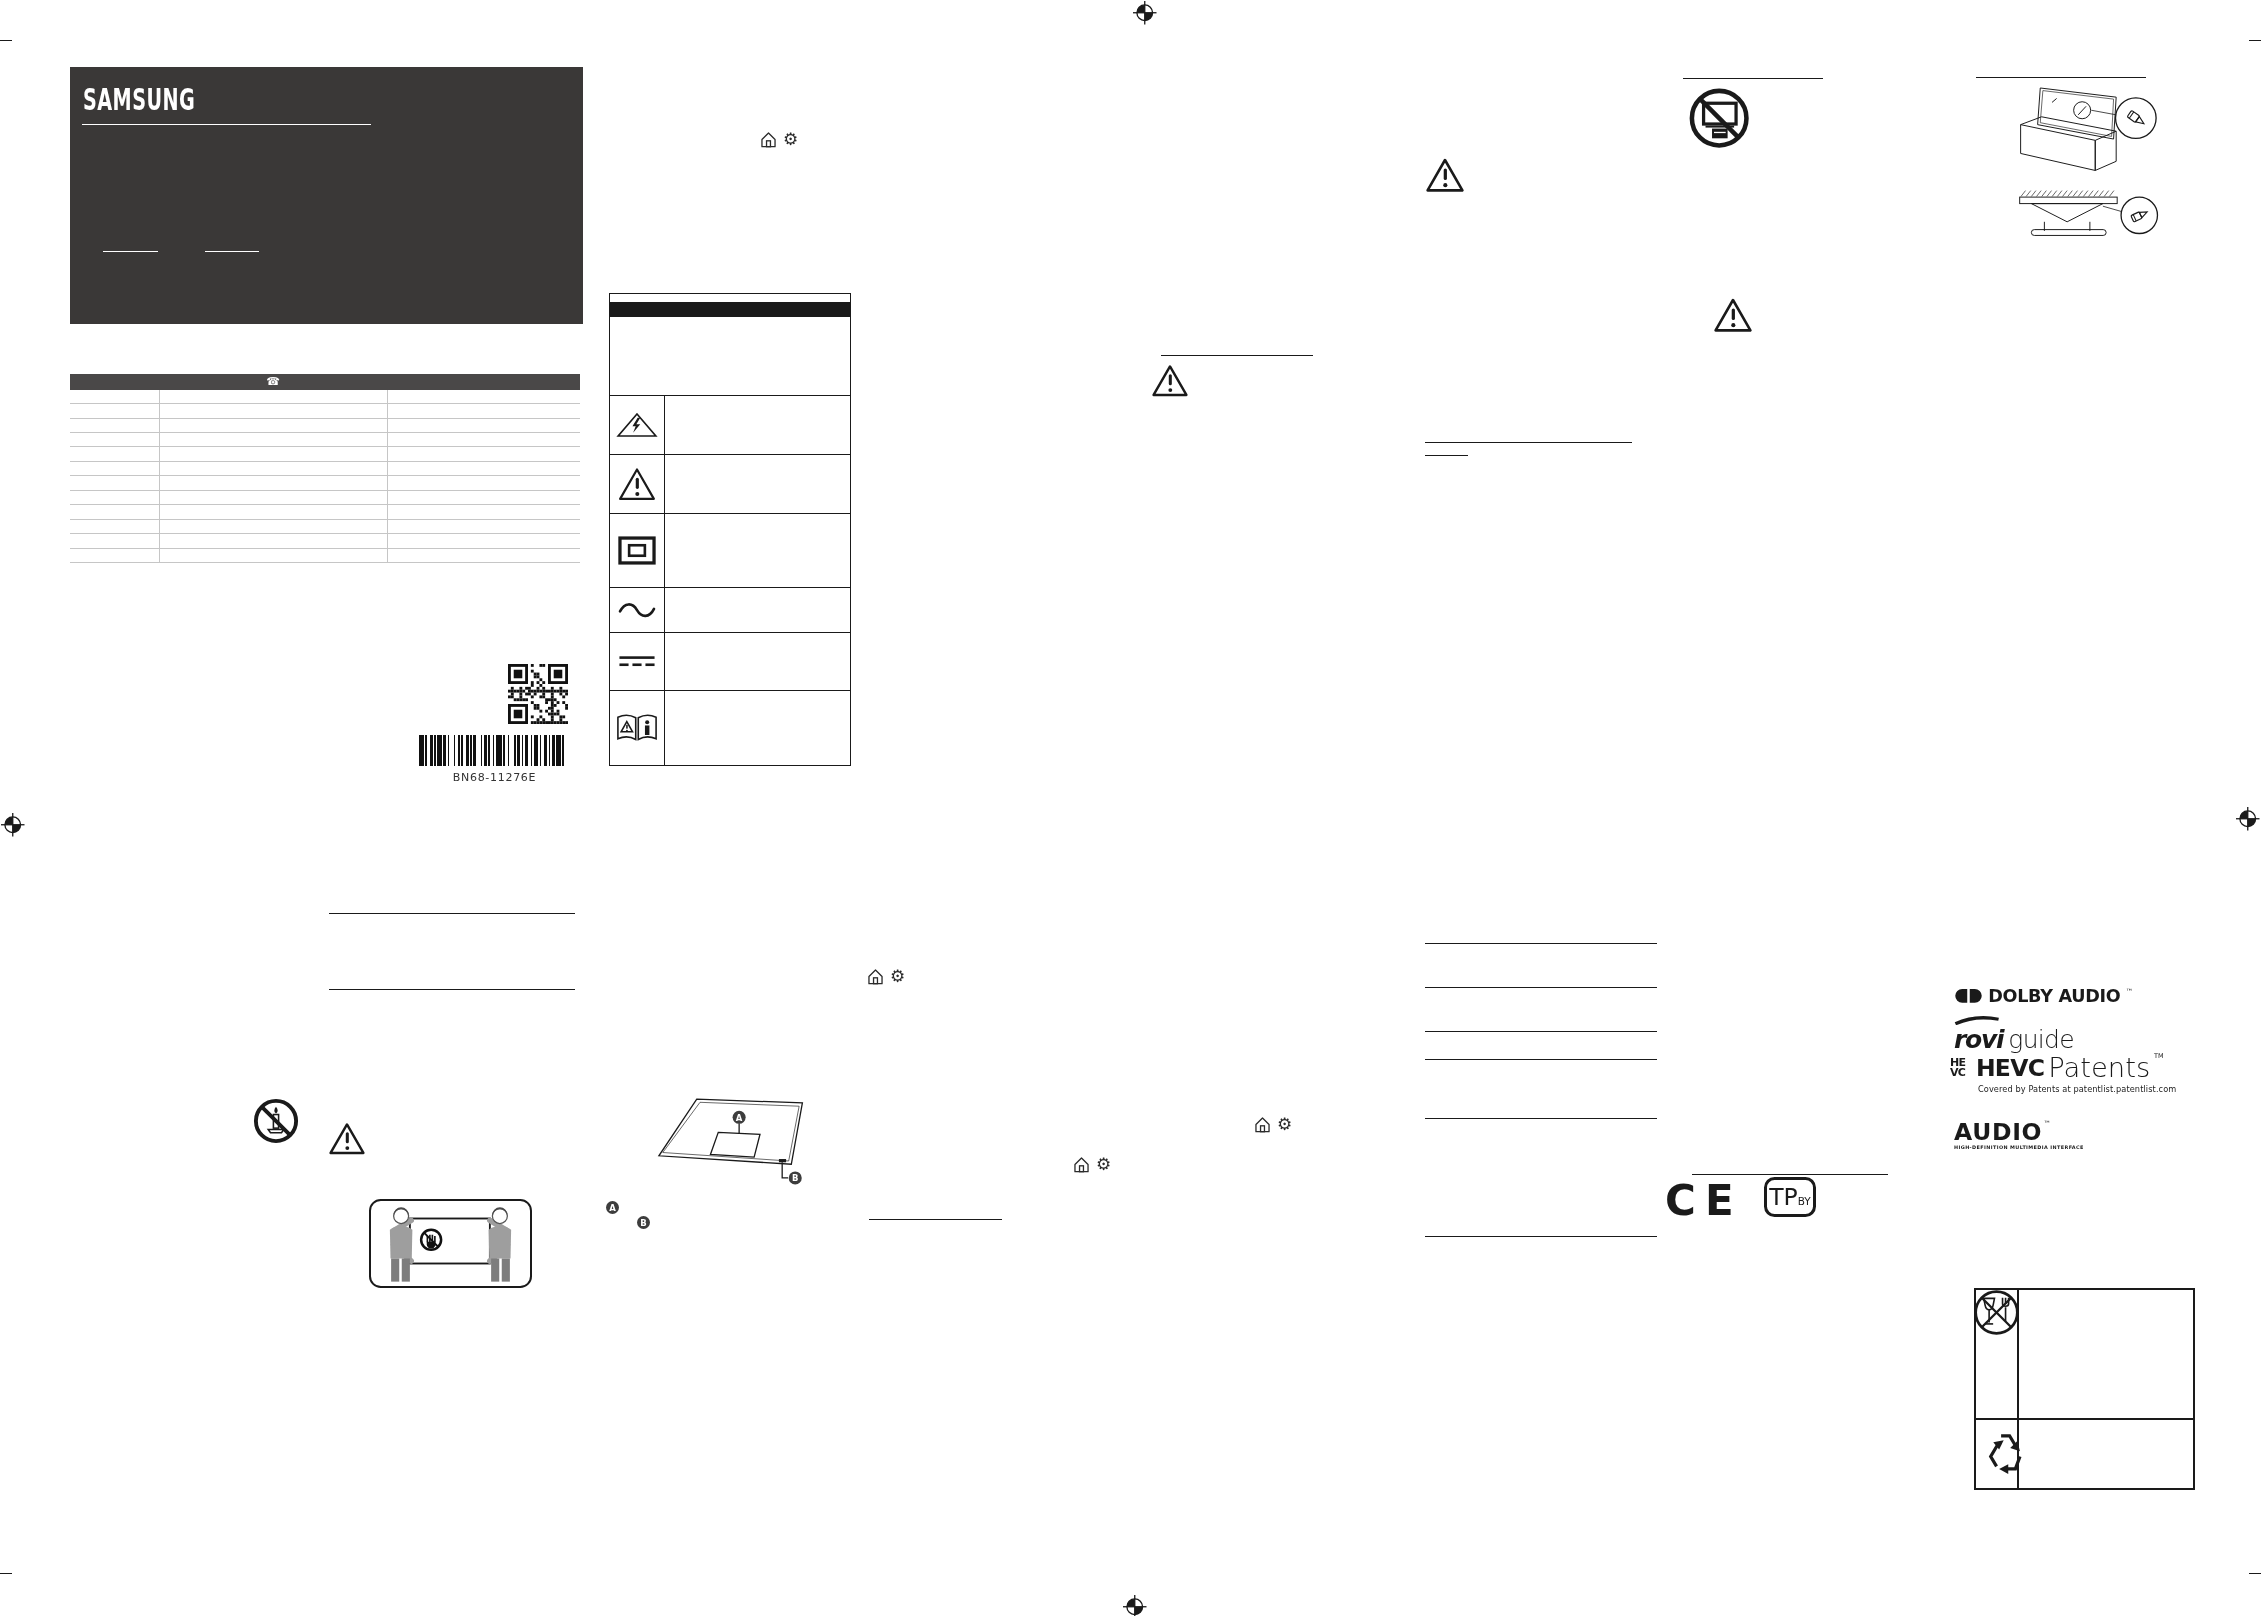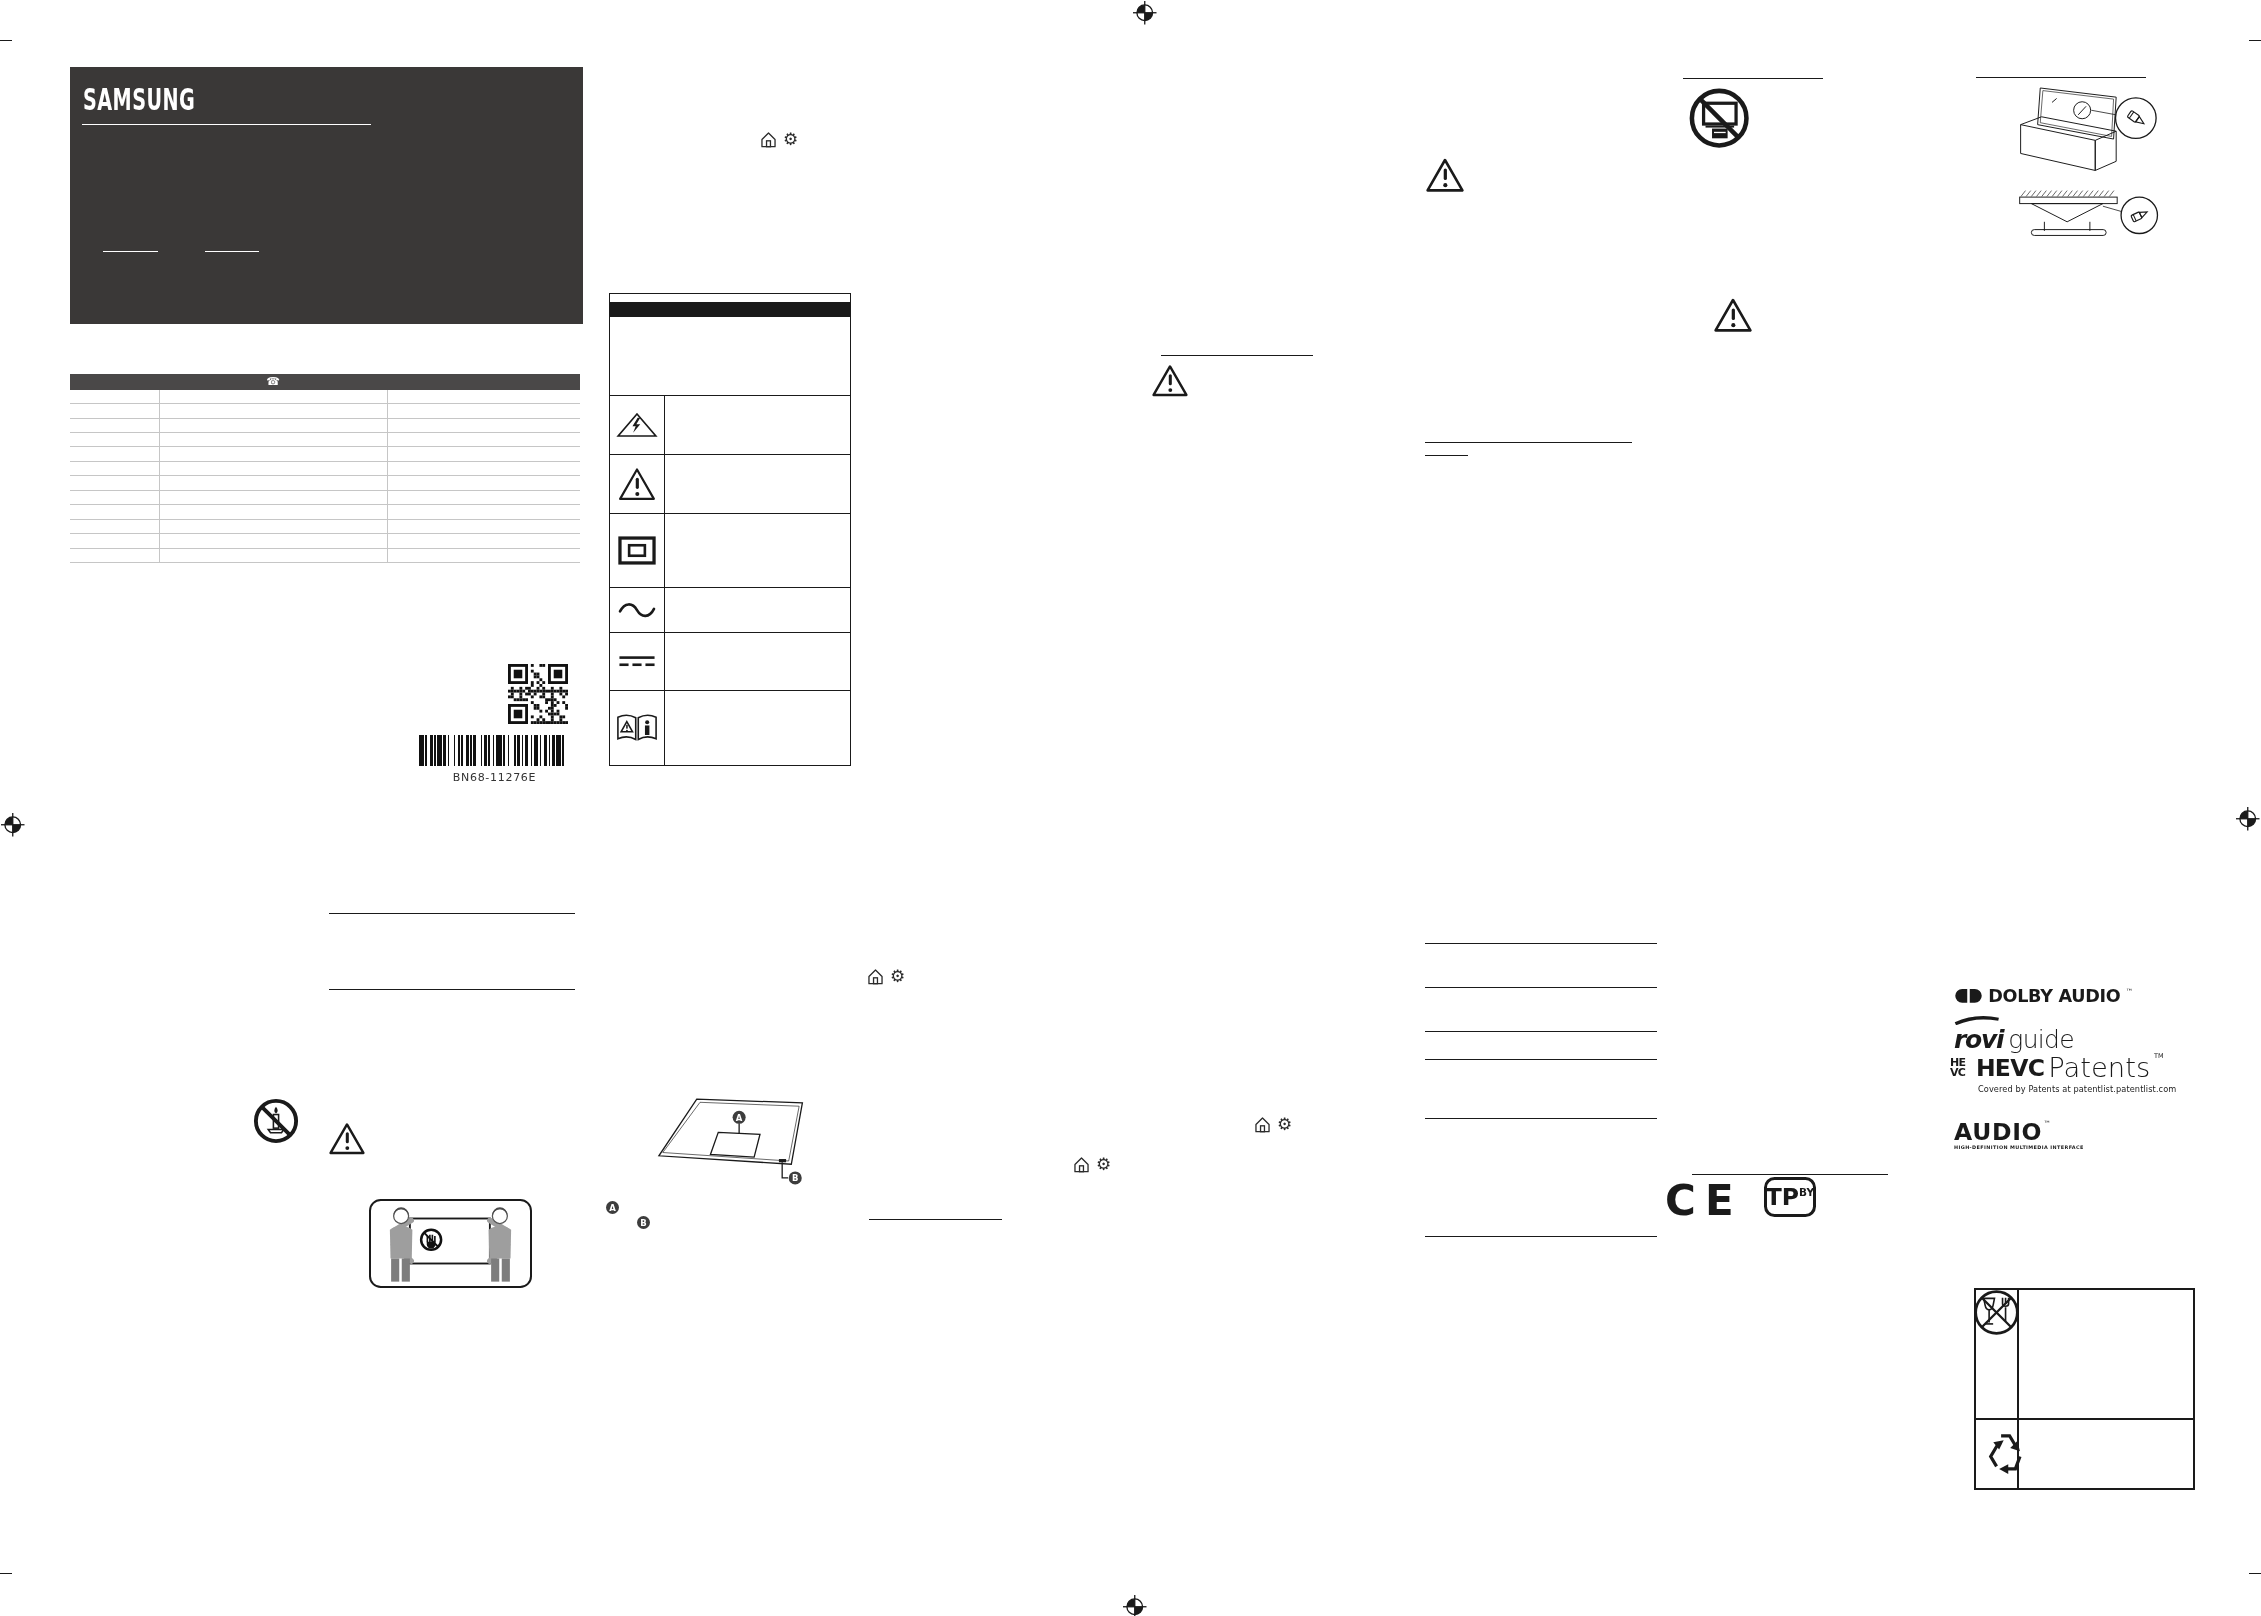--- a/index.html
+++ b/index.html
@@ -45,22 +45,22 @@
   .hevc-stack{width:22px;line-height:9.8px;font-size:11px;font-weight:800;letter-spacing:-0.7px}
   .hevc-bold{font-size:23.5px;font-weight:800;letter-spacing:-0.7px}
   .hevc-light{font-size:27.4px;font-weight:200;letter-spacing:0px}
   .hevc-tm{font-size:6.5px;align-self:flex-start}
   .patent{position:absolute;left:1978px;top:1084px;font-size:8.2px;color:#222;letter-spacing:0.1px}
   .hdmi-word{font-size:23.5px;font-weight:800;letter-spacing:0.7px}
   .hdmi-sub{position:absolute;left:1954px;top:1144px;font-size:4.9px;font-weight:700;letter-spacing:0.4px}
   .ce{position:absolute;left:1665px;top:1176px;font-size:42px;font-weight:700;letter-spacing:9.1px}
   .tpbox{position:absolute;left:1764px;top:1177px;width:52px;height:40px;border:3.9px solid #1a1a1a;border-radius:10.5px;
          box-sizing:border-box;display:flex;align-items:center;justify-content:center}
-  .tpbox .tp{font-size:23.5px;font-weight:700}
-  .tpbox .by{font-size:10.5px;font-weight:700;align-self:flex-end;margin-bottom:16px}
+  .tpbox .tp{font-size:23.5px;font-weight:400}
+  .tpbox .by{font-size:10.5px;font-weight:400;align-self:flex-end;margin-bottom:7px}
   
   .wtable{position:absolute;left:1974px;top:1288px;width:221px;height:202px;border:2px solid #1a1a1a;box-sizing:border-box}
   .wtable .vdiv{position:absolute;left:41px;top:0;bottom:0;width:2px;background:#1a1a1a}
   .wtable .hdiv{position:absolute;left:0;right:0;top:128px;height:2px;background:#1a1a1a}
   .bar-label{position:absolute;left:419px;top:771px;width:151px;text-align:center;font-size:11px;color:#333;letter-spacing:0.7px}
   #barcode{position:absolute;left:419px;top:735px;width:151px;height:31px;display:flex;align-items:stretch;overflow:hidden}
   #barcode div{height:100%}
 </style>
 </head>
 <body>

